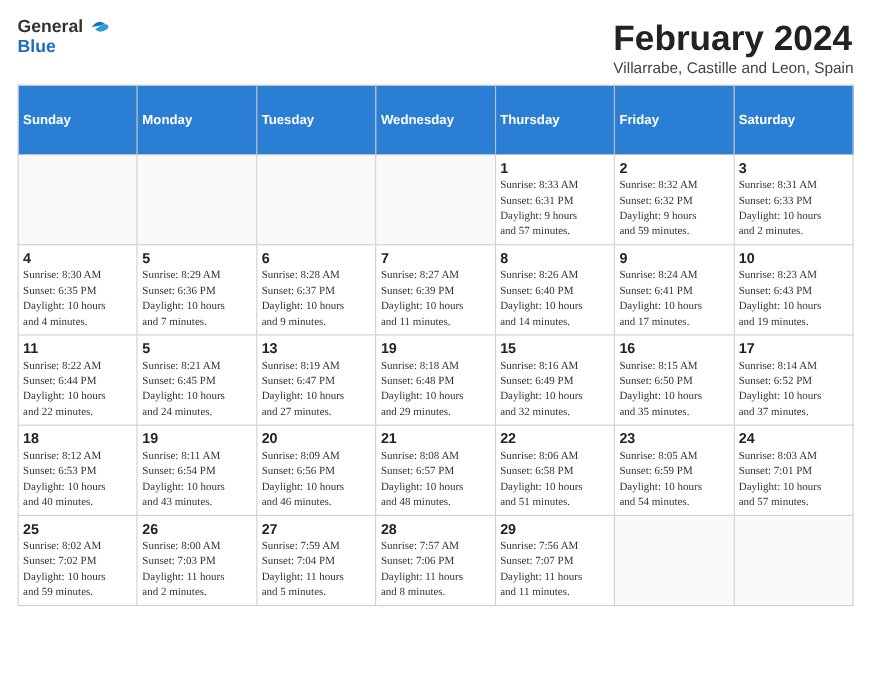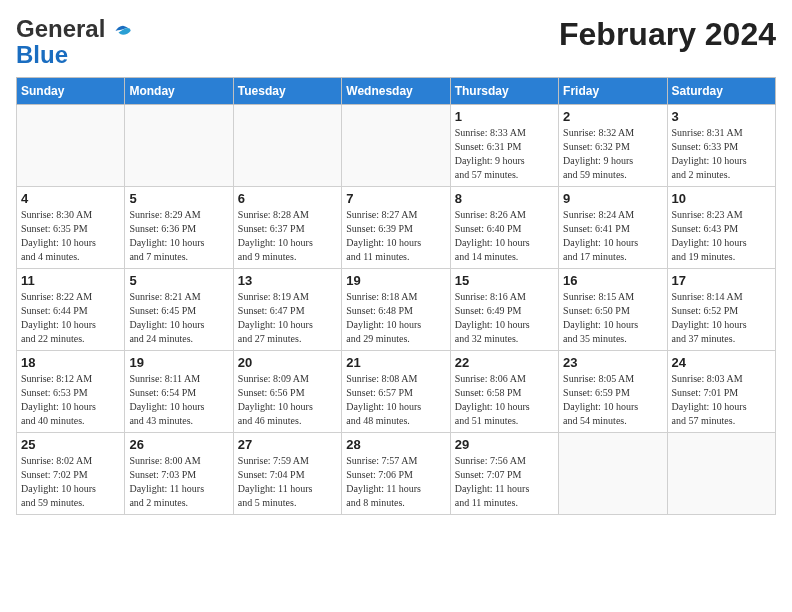--- a/index.html
+++ b/index.html
@@ -12,21 +12,21 @@
     }
     .header-area {
       display: flex;
       justify-content: space-between;
       align-items: flex-start;
       margin-bottom: 8px;
     }
     .logo {
       display: flex;
       flex-direction: column;
-      font-size: 24px;
+      font-size: 16px;
       font-weight: bold;
       line-height: 1.1;
     }
     .logo-general { color: #333; }
     .logo-blue { color: #1a6dc0; }
     .logo-icon {
       display: inline-block;
       width: 18px;
       height: 14px;
       margin-left: 2px;
@@ -45,21 +45,21 @@
       color: #444;
     }
     table {
       width: 100%;
       border-collapse: collapse;
       font-size: 11px;
     }
     thead th {
       background-color: #2a7fd4;
       color: #fff;
-      padding: 6px 4px;
+      padding: 24px 4px;
       text-align: left;
       font-size: 12px;
       border: 1px solid #c0c0c0;
     }
     td {
       border: 1px solid #d0d0d0;
       vertical-align: top;
       padding: 4px;
       width: 108px;
       height: 80px;
@@ -93,20 +93,21 @@
       <span class="logo-general">General</span>
       <svg class="logo-icon" viewBox="0 0 24 18" fill="#1a6dc0">
         <path d="M12 2 C8 2, 4 5, 2 9 C6 7, 10 8, 14 6 C18 4, 22 5, 22 9 C20 5, 16 3, 12 2Z" fill="#1a6dc0"></path>
         <path d="M14 6 C18 4, 22 5, 22 9 C20 12, 16 14, 12 14 C10 14, 8 13, 6 11 Z" fill="#2a9fd4"></path>
       </svg>
     </div>
     <span class="logo-blue">Blue</span>
   </div>
   <div class="title-area">
     <div class="title-month">February 2024</div>
+    <div class="title-location">Villarrabe, Castille and Leon, Spain</div>
   </div>
 </div>
 
 <table>
   <thead>
     <tr>
     <th>Sunday</th>
         <th>Monday</th>
         <th>Tuesday</th>
         <th>Wednesday</th>

